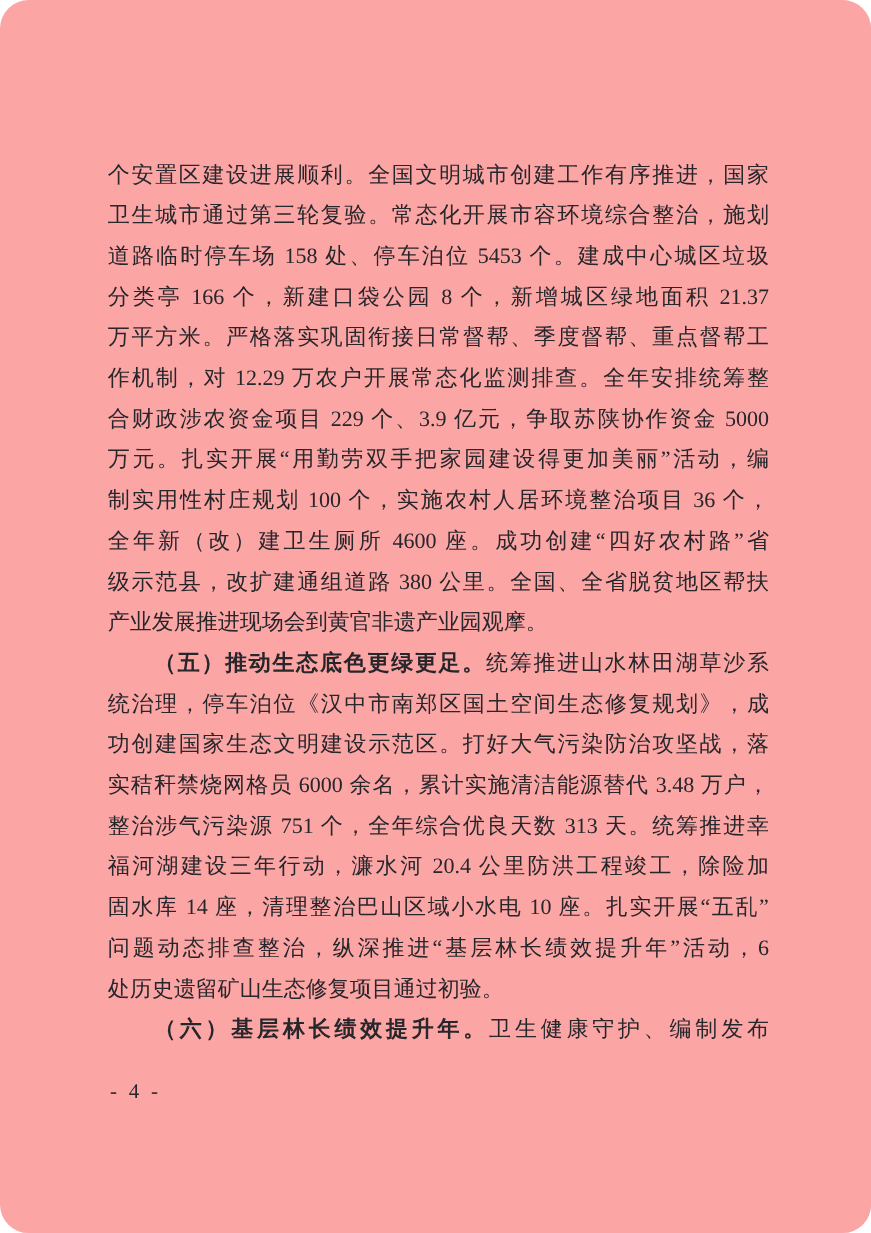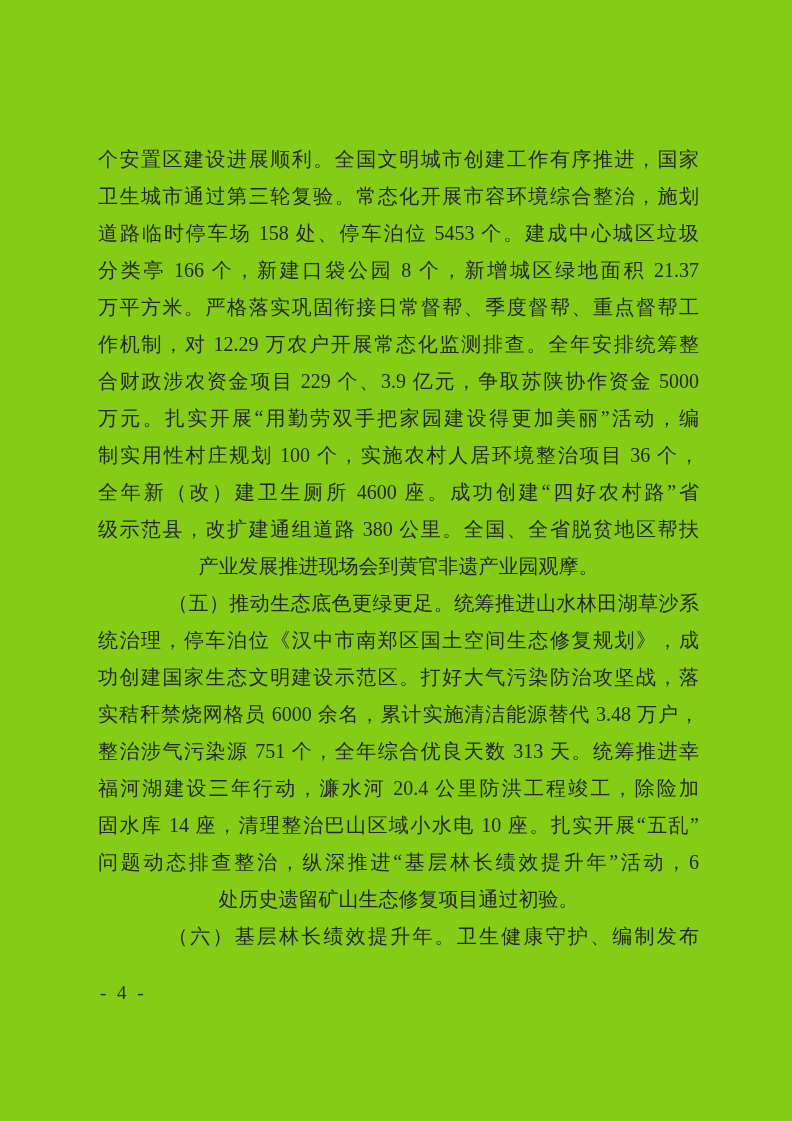--- a/index.html
+++ b/index.html
@@ -10,48 +10,48 @@
   body {
     width: 792px;
     height: 1121px;
     overflow: hidden;
     font-family: "Liberation Serif", "DejaVu Serif", serif;
   }
   .page {
     position: relative;
     width: 792px;
     height: 1121px;
-    background: #84cc16;
+    background: #fca5a5;
+    border-radius: 26px;
   }
   .textblock {
     position: absolute;
     left: 98px;
     top: 141px;
     width: 601px;
     color: #26262b;
   }
   .line {
     height: 37px;
     line-height: 37px;
     font-size: 20px;
     text-align: justify;
     text-align-last: justify;
     overflow: hidden;
     white-space: nowrap;
   }
   .line.end {
-    text-align: center;
+    text-align: left;
     text-align-last: auto;
   }
   .line.indent {
     text-indent: 42px;
   }
   .heading {
-    font-weight: normal;
-    margin-left: 28px;
+    font-weight: bold;
   }
   .footer {
     position: absolute;
     left: 100px;
     top: 982px;
     font-size: 19px;
     letter-spacing: 3px;
     color: #26262b;
   }
 </style>

